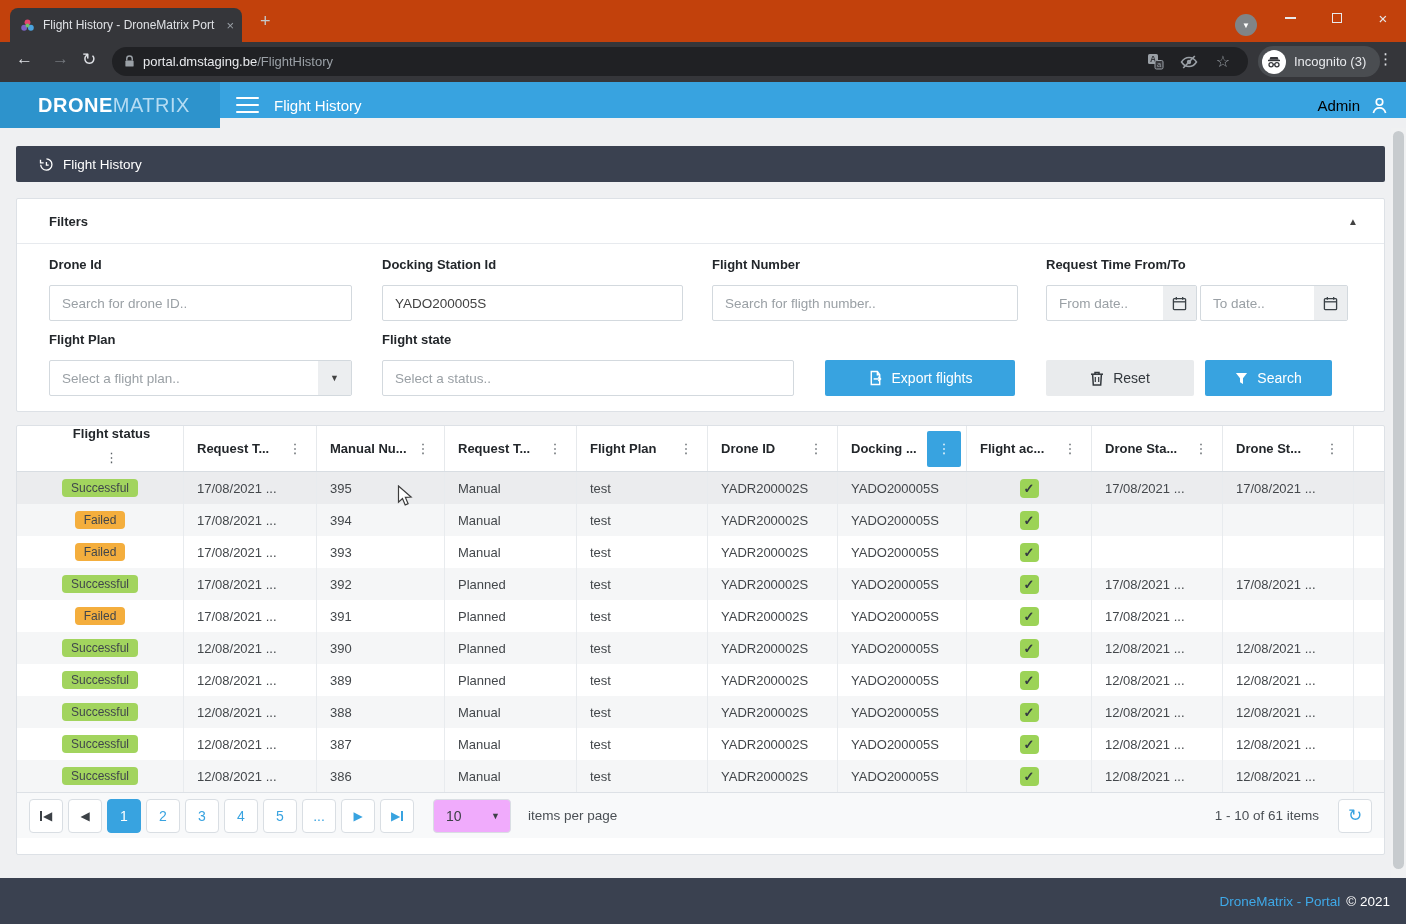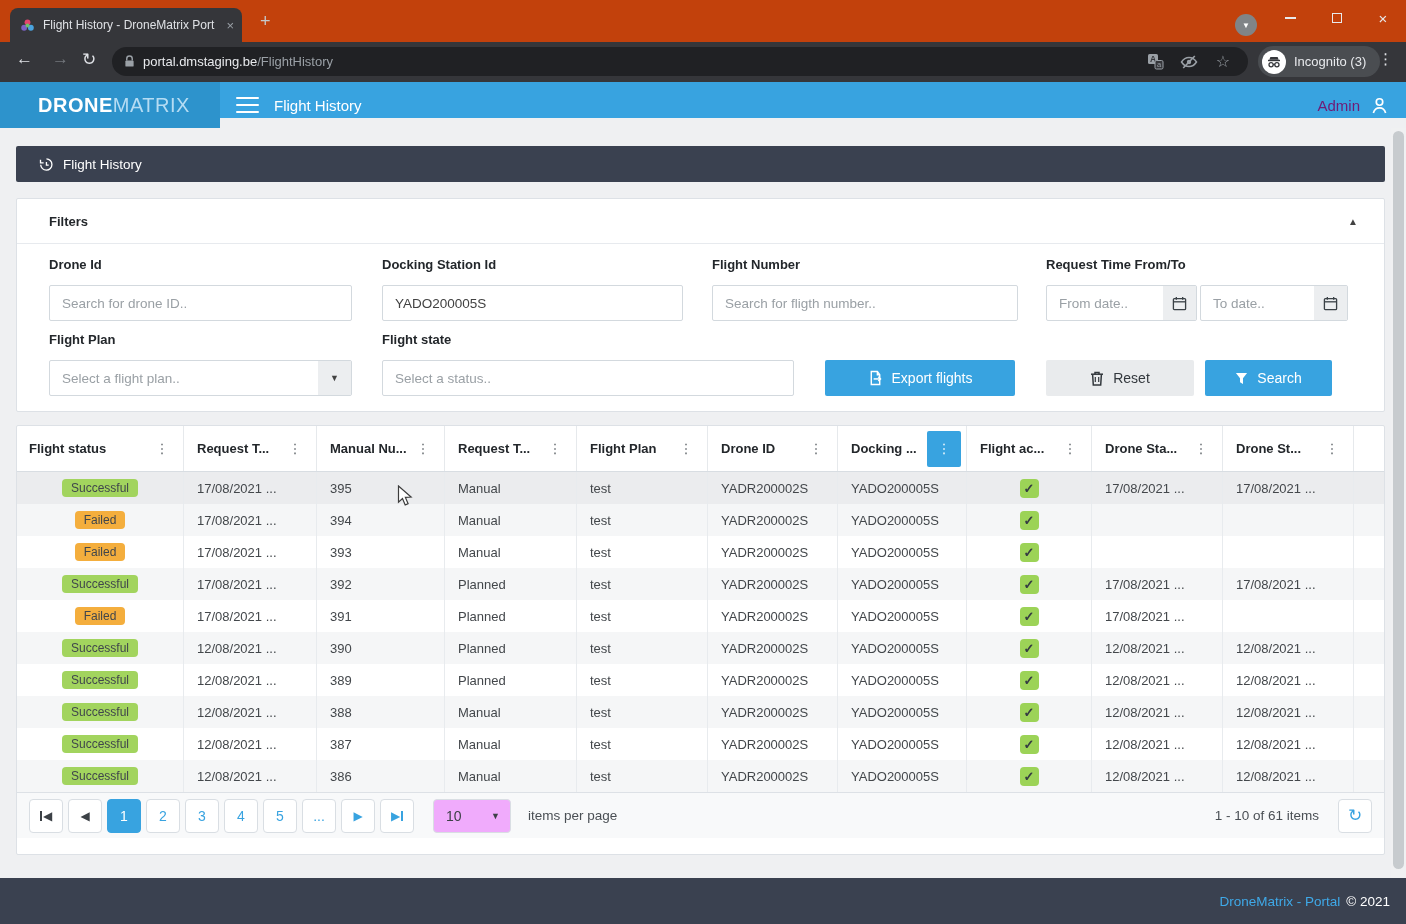--- a/index.html
+++ b/index.html
@@ -39,21 +39,21 @@
   
   .app-header { position:absolute; top:82px; left:0; right:0; height:36px; background:var(--accent); }
   .logo-block { position:absolute; left:0; top:0; width:220px; height:46px; background:var(--logo-block);
                 display:flex; align-items:center; padding-left:38px; }
   .logo { font-size:20px; letter-spacing:.5px; }
   .logo b { color:#fff; font-weight:700; }
   .logo span { color:#b5dcf3; font-weight:500; }
   .hamburger { position:absolute; left:236px; top:15px; width:23px; height:16px; display:flex; flex-direction:column; justify-content:space-between; cursor:pointer; }
   .hamburger i { display:block; height:2.4px; background:#fff; border-radius:1px; }
   .hdr-title { position:absolute; left:274px; top:0; height:46px; display:flex; align-items:center; color:#fff; font-size:15px; }
-  .hdr-user { position:absolute; right:16px; top:0; height:46px; display:flex; align-items:center; gap:9px; color:#701a75; font-size:15px; }
+  .hdr-user { position:absolute; right:16px; top:0; height:46px; display:flex; align-items:center; gap:9px; color:#000000; font-size:15px; }
 
   
   .titlebar { position:absolute; top:146px; left:16px; width:1369px; height:36px; background:var(--dark-bar);
               border-radius:2px; display:flex; align-items:center; gap:10px; padding-left:22px; color:#fff; font-size:13.5px; }
 
   
   .filters { position:absolute; top:198px; left:16px; width:1369px; height:214px; background:#fff;
              border:1px solid #dde1e6; border-radius:2px; }
   .filters-head { height:45px; border-bottom:1px solid #e7eaee; display:flex; align-items:center;
                   justify-content:space-between; padding:0 26px 0 32px; }
@@ -76,21 +76,21 @@
   .btn.blue { background:var(--accent); color:#fff; }
   .btn.grey { background:#e9ebed; color:#33383d; }
 
   
   .grid-card { position:absolute; top:425px; left:16px; width:1369px; height:430px; background:#fff;
                border:1px solid #dde1e6; border-radius:2px; }
   .grid-head { display:grid; grid-template-columns:167px 133px 128px 132px 131px 130px 129px 125px 131px 131px 1fr;
                height:46px; border-bottom:1px solid #d8dde2; }
   .th { display:flex; align-items:center; justify-content:space-between; padding:0 5px 0 13px;
         border-right:1px solid #e6e9ec; font-size:13px; font-weight:700; color:#23272b; white-space:nowrap; overflow:hidden; }
-  .th:first-child { padding-left:12px; }
+  .th:first-child { padding-left:28px;flex-direction:column; }
   .th.filler { border-right:none; }
   .col-menu { width:32px; height:32px; border:none; background:transparent; color:#5a6065; font-size:13px;
               display:flex; align-items:center; justify-content:center; border-radius:2px; cursor:pointer; flex:none; }
   .col-menu.active { background:var(--accent); color:#fff; width:34px; height:36px; }
   .grid-row { display:grid; grid-template-columns:167px 133px 128px 132px 131px 130px 129px 125px 131px 131px 1fr;
               height:32px; background:#fff; }
   .grid-row:nth-child(even) { background:#f5f6f7; }
   .grid-row.hovered { background:#ebecee; }
   .td { display:flex; align-items:center; padding:0 10px 0 13px; border-right:1px solid #e8ebee;
         font-size:13px; color:#43474b; white-space:nowrap; overflow:hidden; }

